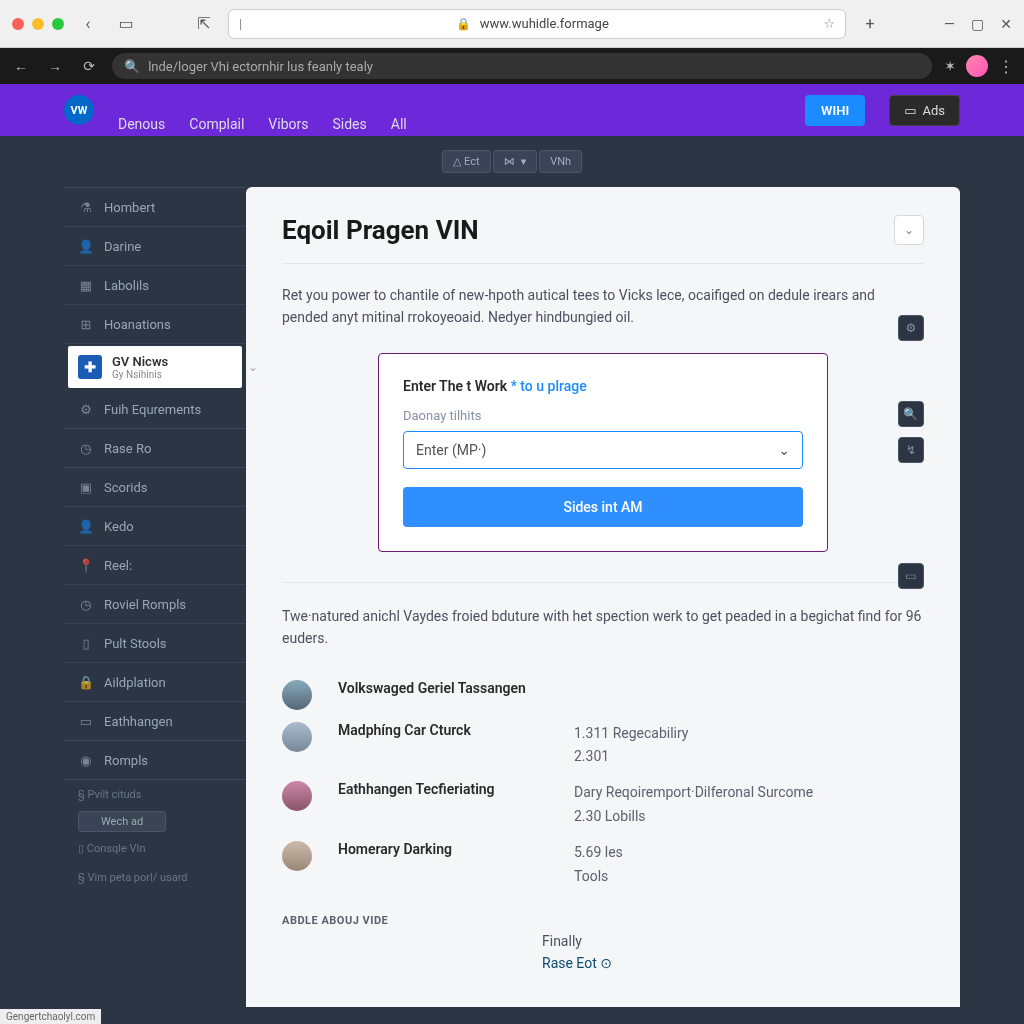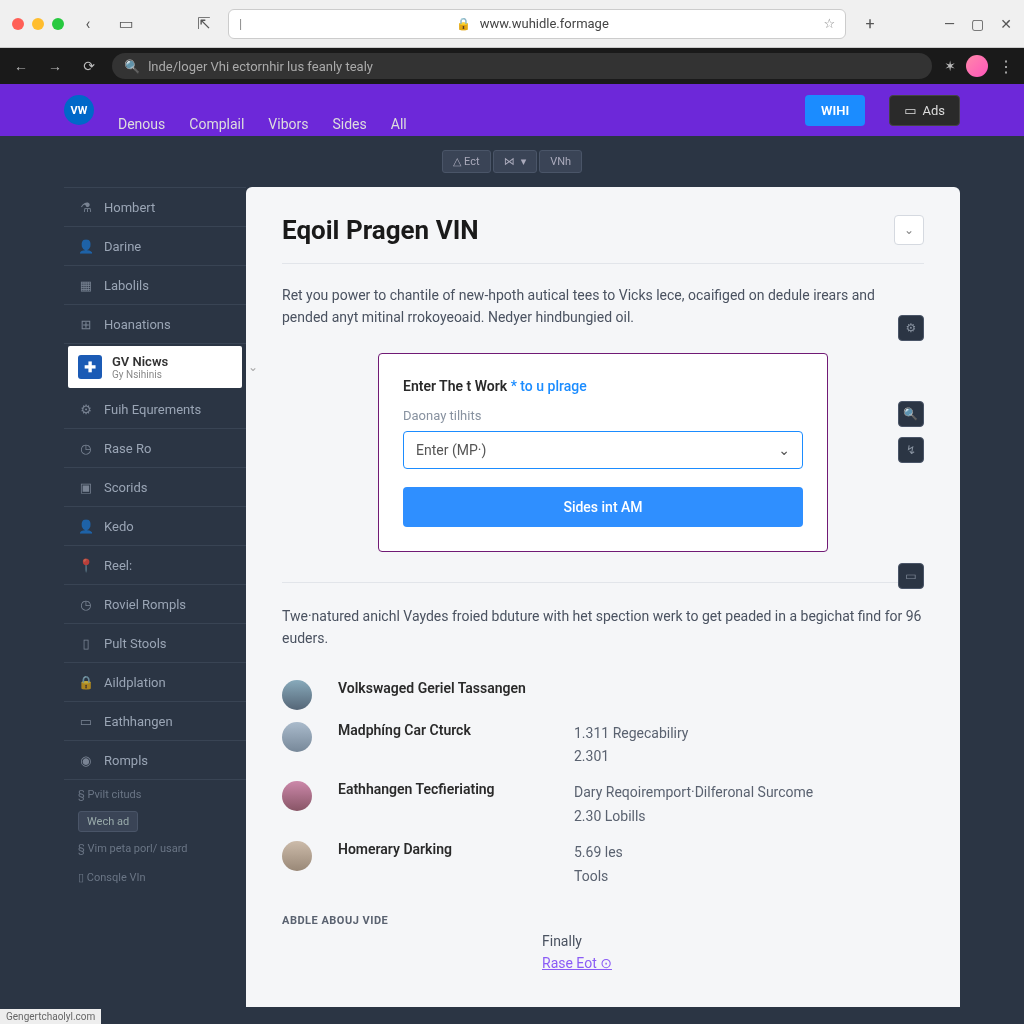--- a/index.html
+++ b/index.html
@@ -43,21 +43,21 @@
 .main-wrap { display: flex; padding: 0 64px; gap: 0; }
 .sidebar { width: 182px; background: #2b3544; }
 .side-item { display: flex; align-items: center; gap: 10px; padding: 11px 14px; color: #9aa5b5; font-size: 13px; border-bottom: 1px solid #394454; cursor: pointer; }
 .side-item.first { border-top: 1px solid #394454; }
 .side-icon { width: 16px; height: 16px; display: flex; align-items: center; justify-content: center; font-size: 13px; opacity: 0.7; }
 .side-item.active { background: #fff; color: #333; border-radius: 2px; margin: 2px 4px; padding: 8px 10px; border: none; position: relative; }
 .side-item.active .side-sub { font-size: 10px; color: #888; display: block; }
 .side-item.active .side-badge { width: 24px; height: 24px; background: #1b5bb5; border-radius: 3px; display: flex; align-items: center; justify-content: center; color: #fff; font-size: 14px; font-weight: bold; }
 .side-chevron { position: absolute; right: -16px; color: #aaa; font-size: 12px; }
 .side-note { padding: 8px 14px; color: #6a7585; font-size: 11px; }
-.side-tag { display: inline-block; background: #3a4456; border: 1px solid #4a5568; color: #9aa; padding: 3px 8px; border-radius: 3px; font-size: 11px; margin: 2px 14px; }
+.side-tag { display: inline-block; background: #3a4456; border: 1px solid #4a5568; color: #9aa; padding: 3px 22px; border-radius: 3px; font-size: 11px; margin: 2px 14px; }
 
 
 .content { flex: 1; background: #f5f6f8; border-radius: 6px 6px 0 0; padding: 28px 36px; min-height: 820px; }
 .content-head { display: flex; justify-content: space-between; align-items: center; border-bottom: 1px solid #e2e5ea; padding-bottom: 18px; margin-bottom: 20px; }
 .content-title { font-size: 26px; font-weight: 700; color: #1a1a1a; }
 .dropdown-btn { width: 30px; height: 30px; border: 1px solid #d5d9e0; border-radius: 4px; display: flex; align-items: center; justify-content: center; color: #888; cursor: pointer; background: #fff; font-size: 12px; }
 .paragraph { color: #4a5260; font-size: 14px; line-height: 1.6; margin-bottom: 24px; }
 .form-card { background: #fff; border: 1px solid #701a75; border-radius: 4px; padding: 24px; margin: 0 auto 30px; max-width: 450px; }
 .form-label { font-size: 14px; font-weight: 600; color: #2a2a2a; margin-bottom: 14px; }
 .form-label .hint { color: #1b8cff; font-weight: 500; }
@@ -195,21 +195,21 @@
         <span>Pult Stools</span>
       </div><div class="side-item">
         <span class="side-icon">🔒</span>
         <span>Aildplation</span>
       </div><div class="side-item">
         <span class="side-icon">▭</span>
         <span>Eathhangen</span>
       </div><div class="side-item">
         <span class="side-icon">◉</span>
         <span>Rompls</span>
-      </div><div class="side-note">§ Pvilt cituds</div><div class="side-tag">Wech ad</div><div class="side-note">§ Vim peta porl/ usard</div><div class="side-note">▯ Consqle VIn</div></div>
+      </div><div class="side-note">§ Pvilt cituds</div><div class="side-tag">Wech ad</div><div class="side-note">▯ Consqle VIn</div><div class="side-note">§ Vim peta porl/ usard</div></div>
 
   <div class="content">
     <div class="content-head">
       <h1 class="content-title">Eqoil Pragen VIN</h1>
       <div class="dropdown-btn">⌄</div>
     </div>
     <p class="paragraph">Ret you power to chantile of new-hpoth autical tees to Vicks lece, ocaifiged on dedule irears and pended anyt mitinal rrokoyeoaid. Nedyer hindbungied oil.</p>
 
     <div class="form-card">
       <div class="form-label">
@@ -246,21 +246,21 @@
     <div class="result-name">Homerary Darking</div>
     <div class="result-meta">5.69 les<br>Tools</div>
         </div>
       </div>
 
     <div class="section-label">ABDLE ABOUJ VIDE</div>
     <div style="display:flex; gap:260px; margin-top:6px;">
       <span></span>
       <div>
         <div class="meta-link" style="font-size:14px; color:#4a5260; margin-bottom:6px;">Finally</div>
-        <div class="meta-link" style="font-size:14px; color:#8b5cf6;text-decoration:underline;">Rase Eot ⊙</div>
+        <div class="meta-link" style="font-size:14px; color:#0c4a6e;">Rase Eot ⊙</div>
       </div>
     </div>
   </div>
 </div>
 
 <div class="right-rail">
   <div class="rail-btn">⚙</div>
   <div style="height:40px"></div>
   <div class="rail-btn">🔍</div>
   <div class="rail-btn">↯</div>

